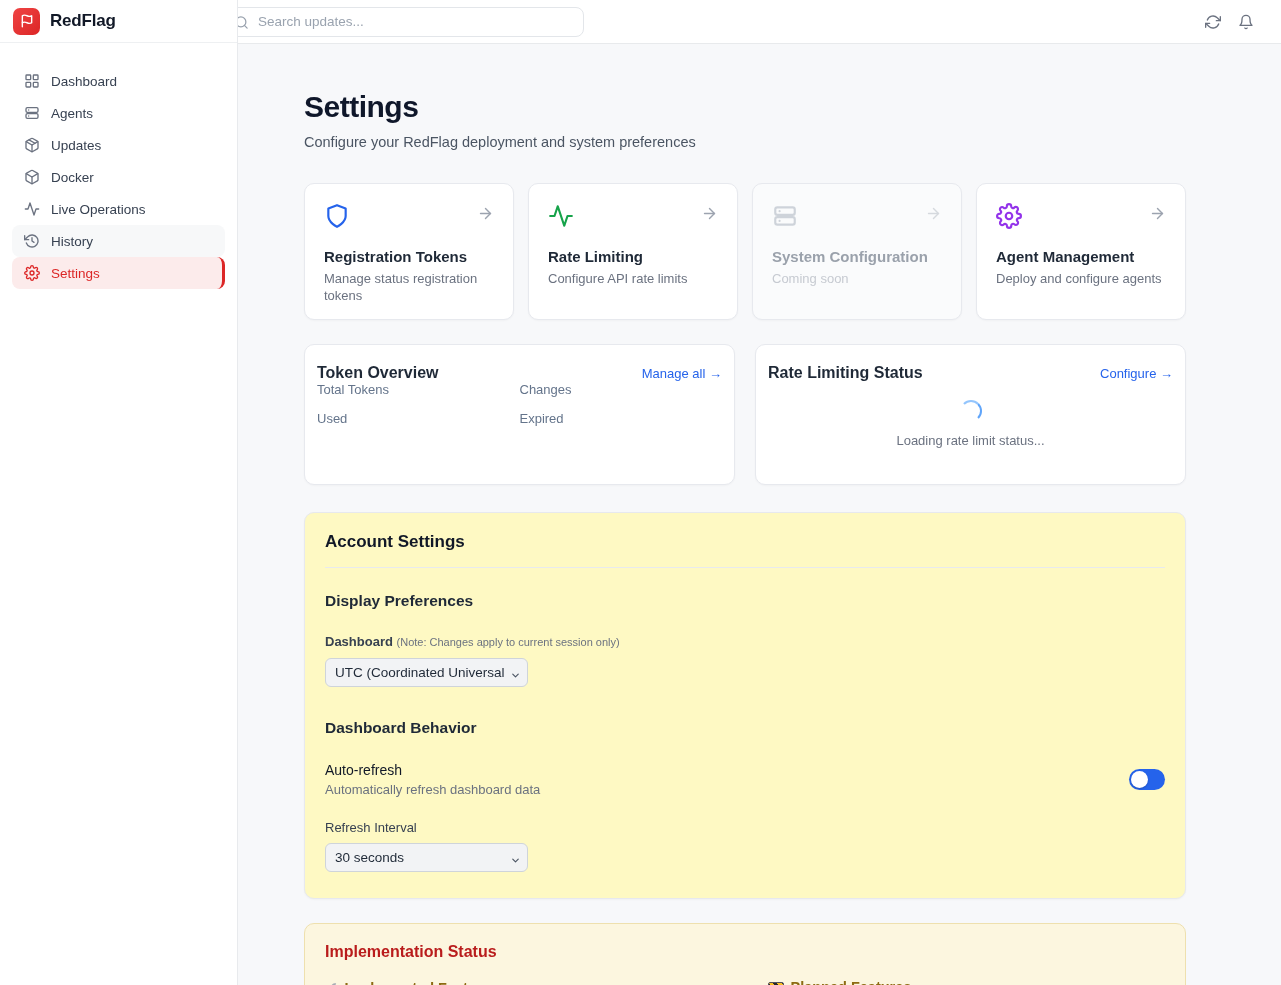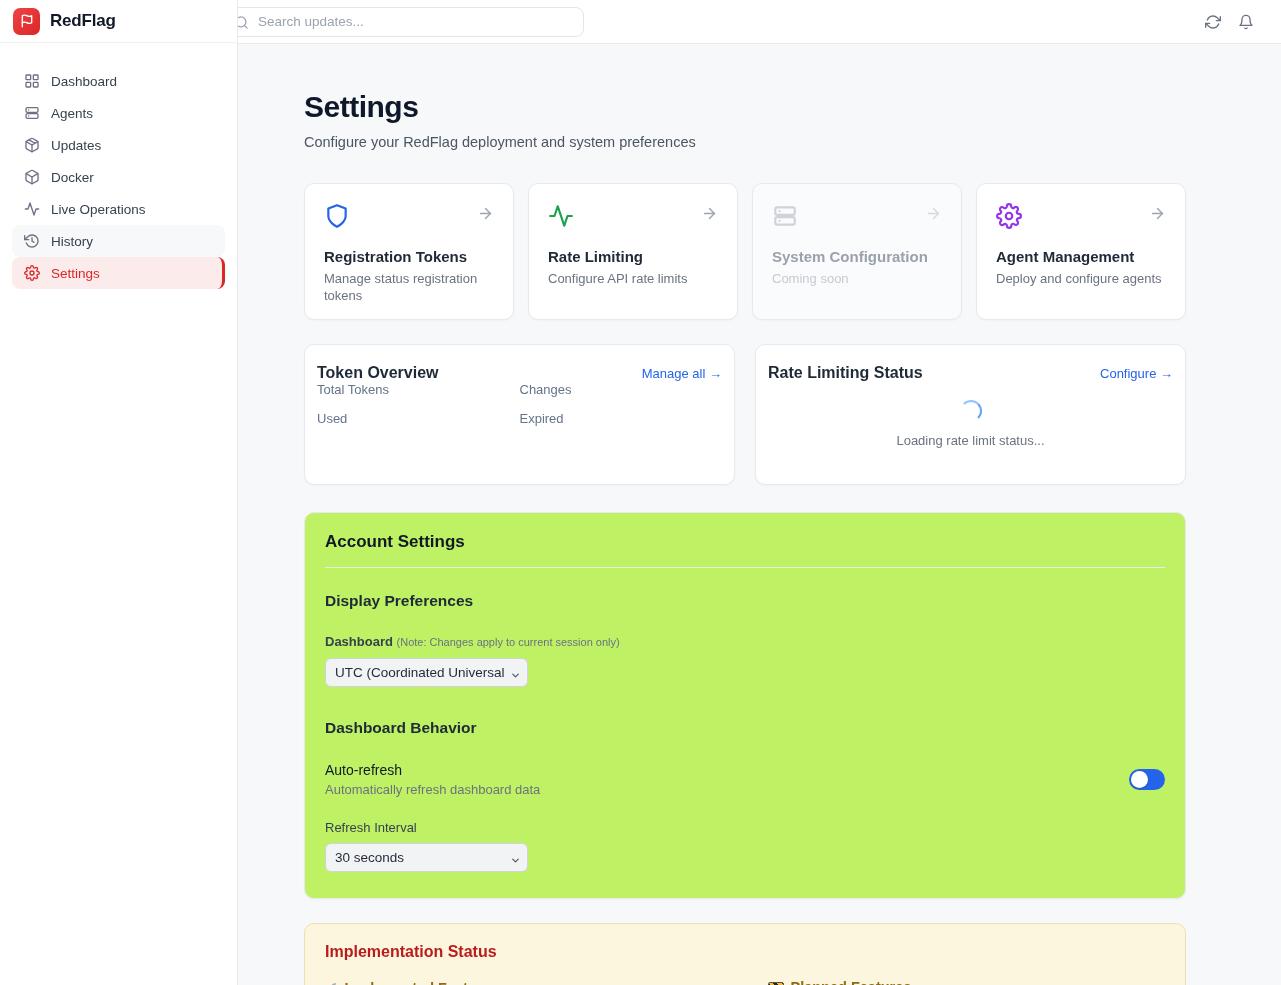--- a/index.html
+++ b/index.html
@@ -60,21 +60,21 @@
   .panel-title { font-size:16px; font-weight:700; color:#1f2937; }
   .panel-link { font-size:13px; font-weight:500; color:#2563eb; text-decoration:none; cursor:pointer; }
   .tok-grid { display:grid; grid-template-columns:1fr 1fr; row-gap:14px; }
   .tok-label { font-size:13px; color:#64748b; }
   .rate-body { display:flex; flex-direction:column; align-items:center; margin-top:18px; }
   .spinner { width:22px; height:22px; border-radius:50%;
     border:2px solid transparent; border-top-color:#93c5fd; border-right-color:#60a5fa; }
   .loading-text { margin-top:11px; font-size:13px; color:#6b7280; }
 
   
-  .account-panel { margin-top:27px; background:#bef264; border:1px solid #e7e9ee; border-radius:10px;
+  .account-panel { margin-top:27px; background:#fef9c3; border:1px solid #e7e9ee; border-radius:10px;
     padding:19px 20px 26px; box-shadow:0 1px 2px rgba(16,24,40,.03); }
   .account-title { font-size:17px; font-weight:700; color:#111827; }
   .divider { border:none; border-top:1px solid #e8eaee; margin-top:15px; }
   .sec-heading { margin-top:24px; font-size:15.5px; font-weight:600; color:#1f2937; }
   .field-label-row { margin-top:24px; font-size:13px; color:#374151; }
   .field-label-strong { font-weight:600; }
   .field-note { font-size:11px; color:#6b7280; font-weight:400; }
   .select-wrap { position:relative; display:inline-block; margin-top:9px; }
   .styled-select { width:203px; height:29px; background:#f2f3f5; border:1px solid #cfd4da; border-radius:6px;
     font-size:13.5px; color:#1f2937; padding:0 22px 0 9px; appearance:none; -webkit-appearance:none;

